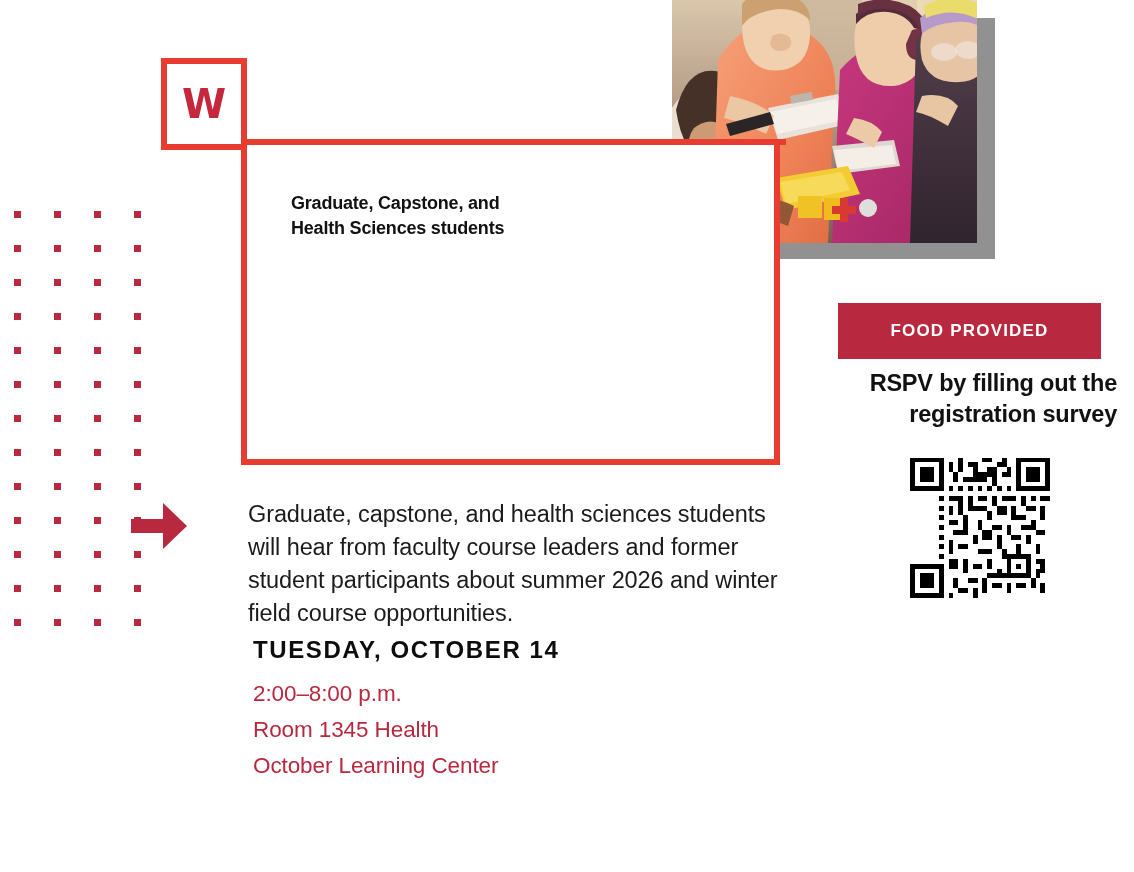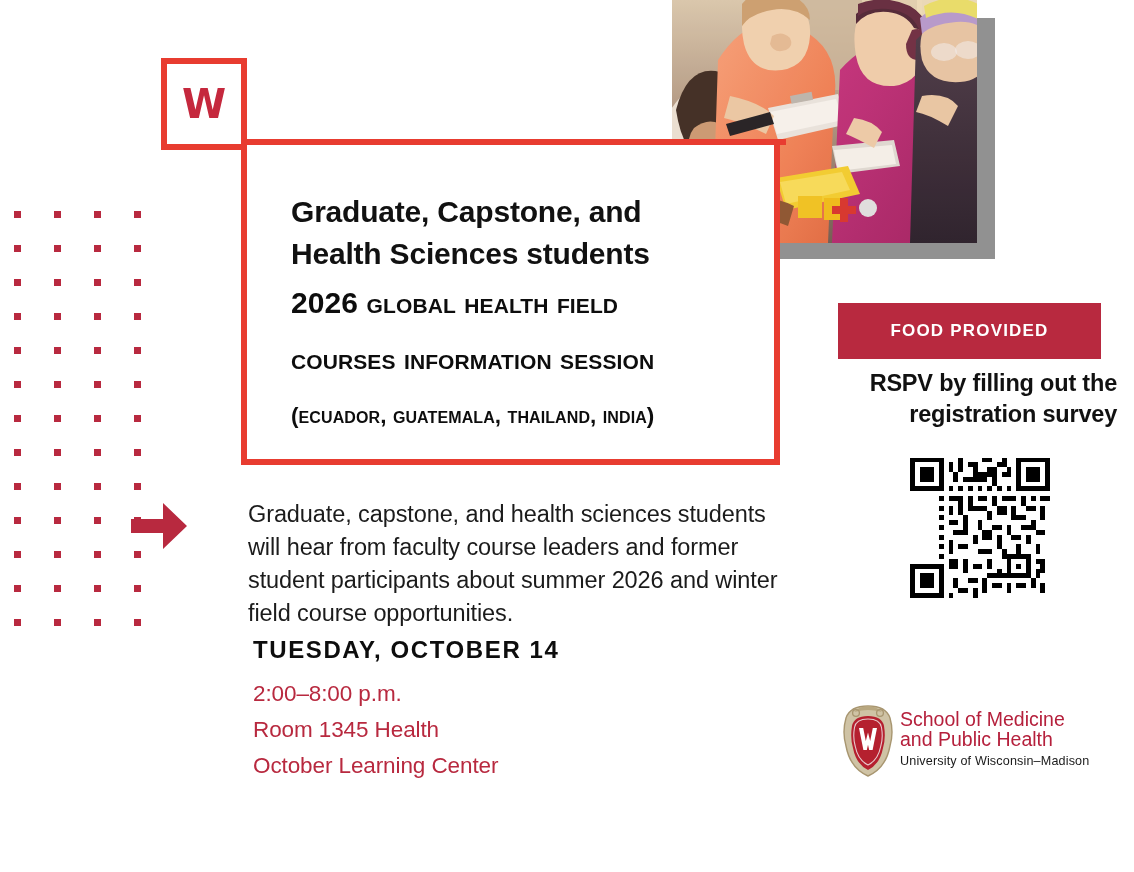--- a/index.html
+++ b/index.html
@@ -126,21 +126,21 @@
     z-index: 4;
   }
   #headline-inner {
     position: absolute;
     left: 44px;
     top: 46px;
     right: 20px;
   }
   .eyebrow {
     color: #111111;
-    font-size: 30px;
+    font-size: 18px;
     font-weight: 700;
     line-height: 1.40;
     letter-spacing: -0.2px;
     margin: 0;
   }
   .headline {
     margin: 0;
     color: #0d0d0d;
     font-weight: 700;
     letter-spacing: 0.1px;
@@ -400,25 +400,20 @@
   <div id="w-box">
     <span id="w-glyph">W</span>
   </div>
 
   <div id="headline-card">
     <div id="headline-inner">
       <p class="eyebrow">
         <span>Graduate, Capstone, and</span><br>
         <span>Health Sciences students</span>
       </p>
-      <h1 class="headline">
-        <span class="ln">2026 Global Health Field</span>
-        <span class="ln">Courses Information Session</span>
-        <span class="sub">(Ecuador, Guatemala, Thailand, India)</span>
-      </h1>
     </div>
   </div>
 
   <p id="body-copy">Graduate, capstone, and health sciences students will hear from faculty course leaders and former student participants about summer 2026 and winter field course opportunities.</p>
 
   <div id="event-details">
     <p id="event-date">Tuesday, October 14</p>
     <p class="event-line">2:00–8:00 p.m.</p>
     <p class="event-line">Room 1345 Health</p>
     <p class="event-line">October Learning Center</p>
@@ -546,32 +541,14 @@
         <rect x="16" y="24" width="2" height="1"></rect>
           <rect x="19" y="24" width="1" height="1"></rect>
         <rect x="26" y="23" width="1" height="2"></rect>
           <rect x="8" y="28" width="1" height="1"></rect>
         <rect x="23" y="14" width="2" height="1"></rect>
           <rect x="27" y="22" width="1" height="2"></rect>
       </g>
     </svg>
   </div>
 
-  <div id="uw-logo">
-    <svg viewBox="0 0 272 76" xmlns="http://www.w3.org/2000/svg" aria-hidden="true">
-
-      <g>
-        <path d="M30 4 q18 0 22 12 q4 14 0 28 q-4 22 -22 30 q-18 -8 -22 -30 q-4 -14 0 -28 q4 -12 22 -12 Z" fill="#cfc3a5" stroke="#a89670" stroke-width="1.4"></path>
-        <path d="M16 10 q6 -6 14 -6 q8 0 14 6 q-8 -2 -14 -2 q-6 0 -14 2 Z" fill="#b8a77f"></path>
-        <circle cx="18" cy="11" r="3.4" fill="none" stroke="#a89670" stroke-width="1.3"></circle>
-        <circle cx="42" cy="11" r="3.4" fill="none" stroke="#a89670" stroke-width="1.3"></circle>
-        <path d="M30 14 q14 0 16 10 q2 12 -1 22 q-3 16 -15 22 q-12 -6 -15 -22 q-3 -10 -1 -22 q2 -10 16 -10 Z" fill="#b5202f"></path>
-        <path d="M30 17 q12 0 13.5 8.5 q1.8 10.5 -0.8 19 q-2.6 13.5 -12.7 18.5 q-10.1 -5 -12.7 -18.5 q-2.6 -8.5 -0.8 -19 q1.5 -8.5 13.5 -8.5 Z" fill="none" stroke="#e8c9cd" stroke-width="1.1"></path>
-        <path d="M21 26 h4.2 l2.6 13 l2.2 -8.4 l2.2 8.4 l2.6 -13 H39 l-4.4 22 h-3.4 l-1.2 -5.2 l-1.2 5.2 h-3.4 Z" fill="#ffffff"></path>
-      </g>
-
-      <text x="62" y="24" font-family="'Liberation Sans', sans-serif" font-size="19.5" fill="#b5203c">School of Medicine</text>
-      <text x="62" y="44" font-family="'Liberation Sans', sans-serif" font-size="19.5" fill="#b5203c">and Public Health</text>
-      <text x="62" y="63" font-family="'Liberation Sans', sans-serif" font-size="12.6" fill="#1a1a1a" letter-spacing="0.15">University of Wisconsin–Madison</text>
-    </svg>
-  </div>
 
 </div>
 
 </body></html>

